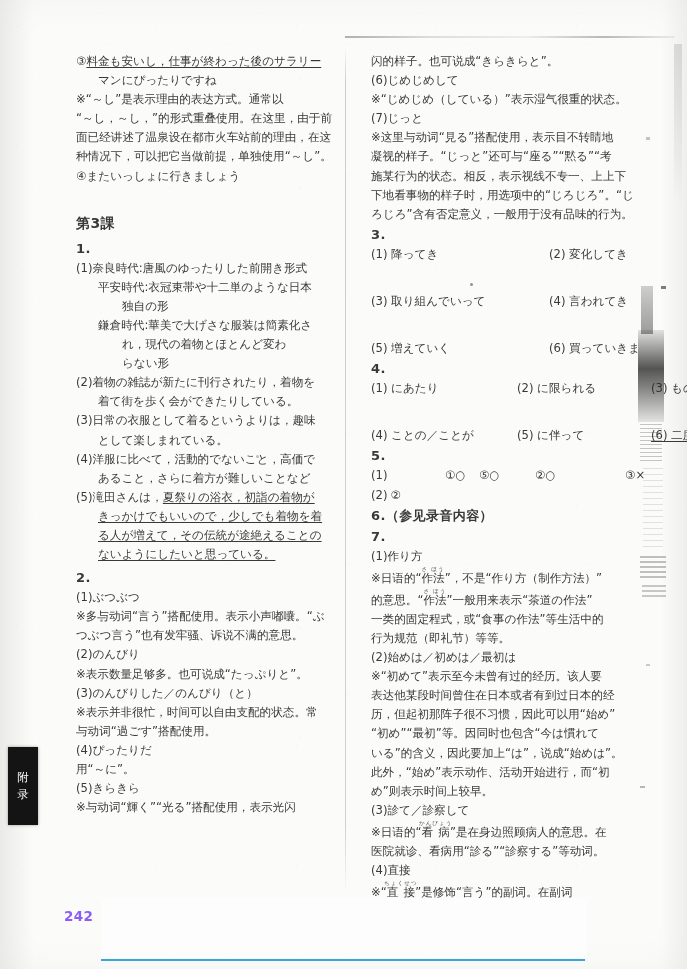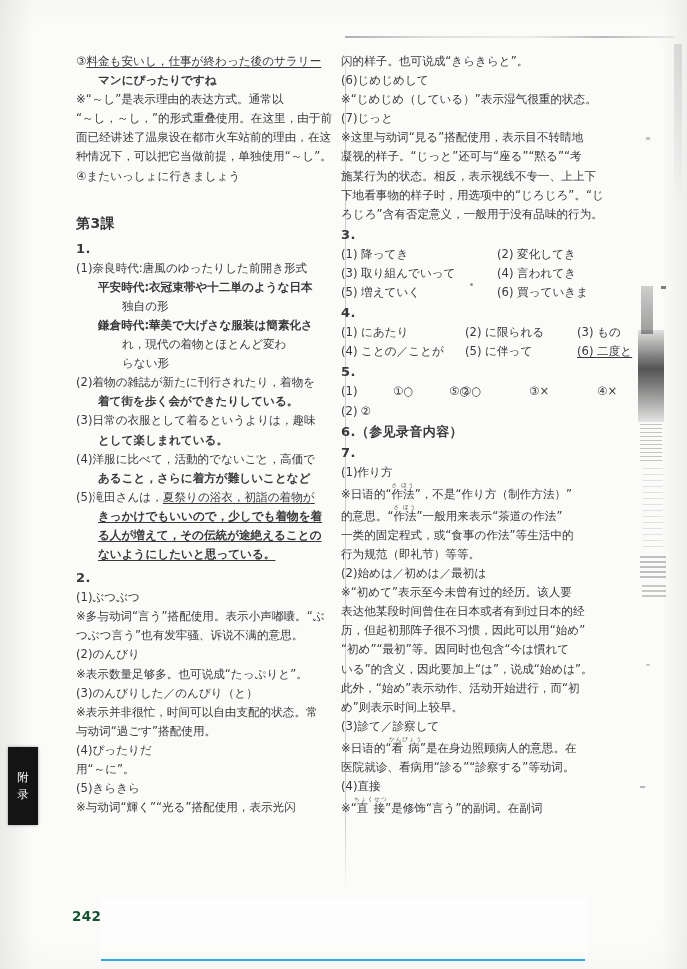--- a/index.html
+++ b/index.html
@@ -110,21 +110,21 @@
     font-size: 11.6px;
     line-height: 19.1px;
     color: #2b2b2b;
     font-family: "DejaVu Sans", "Liberation Sans", sans-serif;
     text-align: justify;
     text-justify: inter-character;
     
     opacity: .93;
   }
   .col-left  { left: 76px; }
-  .col-right { left: 341px; }
+  .col-right { left: 371px; }
 
   .blk { margin: 0 0 0 0; }
 
   
   .line {
     margin: 0;
     white-space: pre-wrap;
   }
 
   
@@ -149,52 +149,53 @@
     align-items: flex-start;
   }
   .item-mark {
     flex: 0 0 auto;
     white-space: nowrap;
   }
   .item-body {
     flex: 1 1 auto;
   }
   
-  .sub-indent { padding-left: 22px; font-weight: bold; }
+  .sub-indent { padding-left: 22px; }
   .sub-indent2 { padding-left: 46px; font-family: Liberation Mono, monospace; }
 
   
   .ans-grid {
     display: grid;
     column-gap: 6px;
     row-gap: 0;
+    gap: 28px;
   }
   .ans-grid.g2 { grid-template-columns: 150px 1fr; }
   .ans-grid.g3 { grid-template-columns: 118px 106px 1fr; }
   .ans-grid.g5 { grid-template-columns: 74px 62px 62px 62px 1fr; }
   .ans-cell { white-space: nowrap; }
 
   .u { text-decoration: underline; text-underline-offset: 2px; }
 
   
   ruby { ruby-position: over; }
   rt {
     font-size: 5.6px;
     line-height: 1;
     color: #3a3a3a;
     letter-spacing: 1px;
   }
 
   
   .folio {
     position: absolute;
-    left: 72px; top: 908px;
+    left: 64px; top: 908px;
     font-size: 13.5px;
     font-weight: bold;
-    color: #14532d;
+    color: #8b5cf6;
     letter-spacing: .4px;
   }
 
   
   .bottom-rule {
     position: absolute;
     left: 101px; top: 959px;
     width: 484px; height: 1.6px;
     background: #35a8d8;
   }

